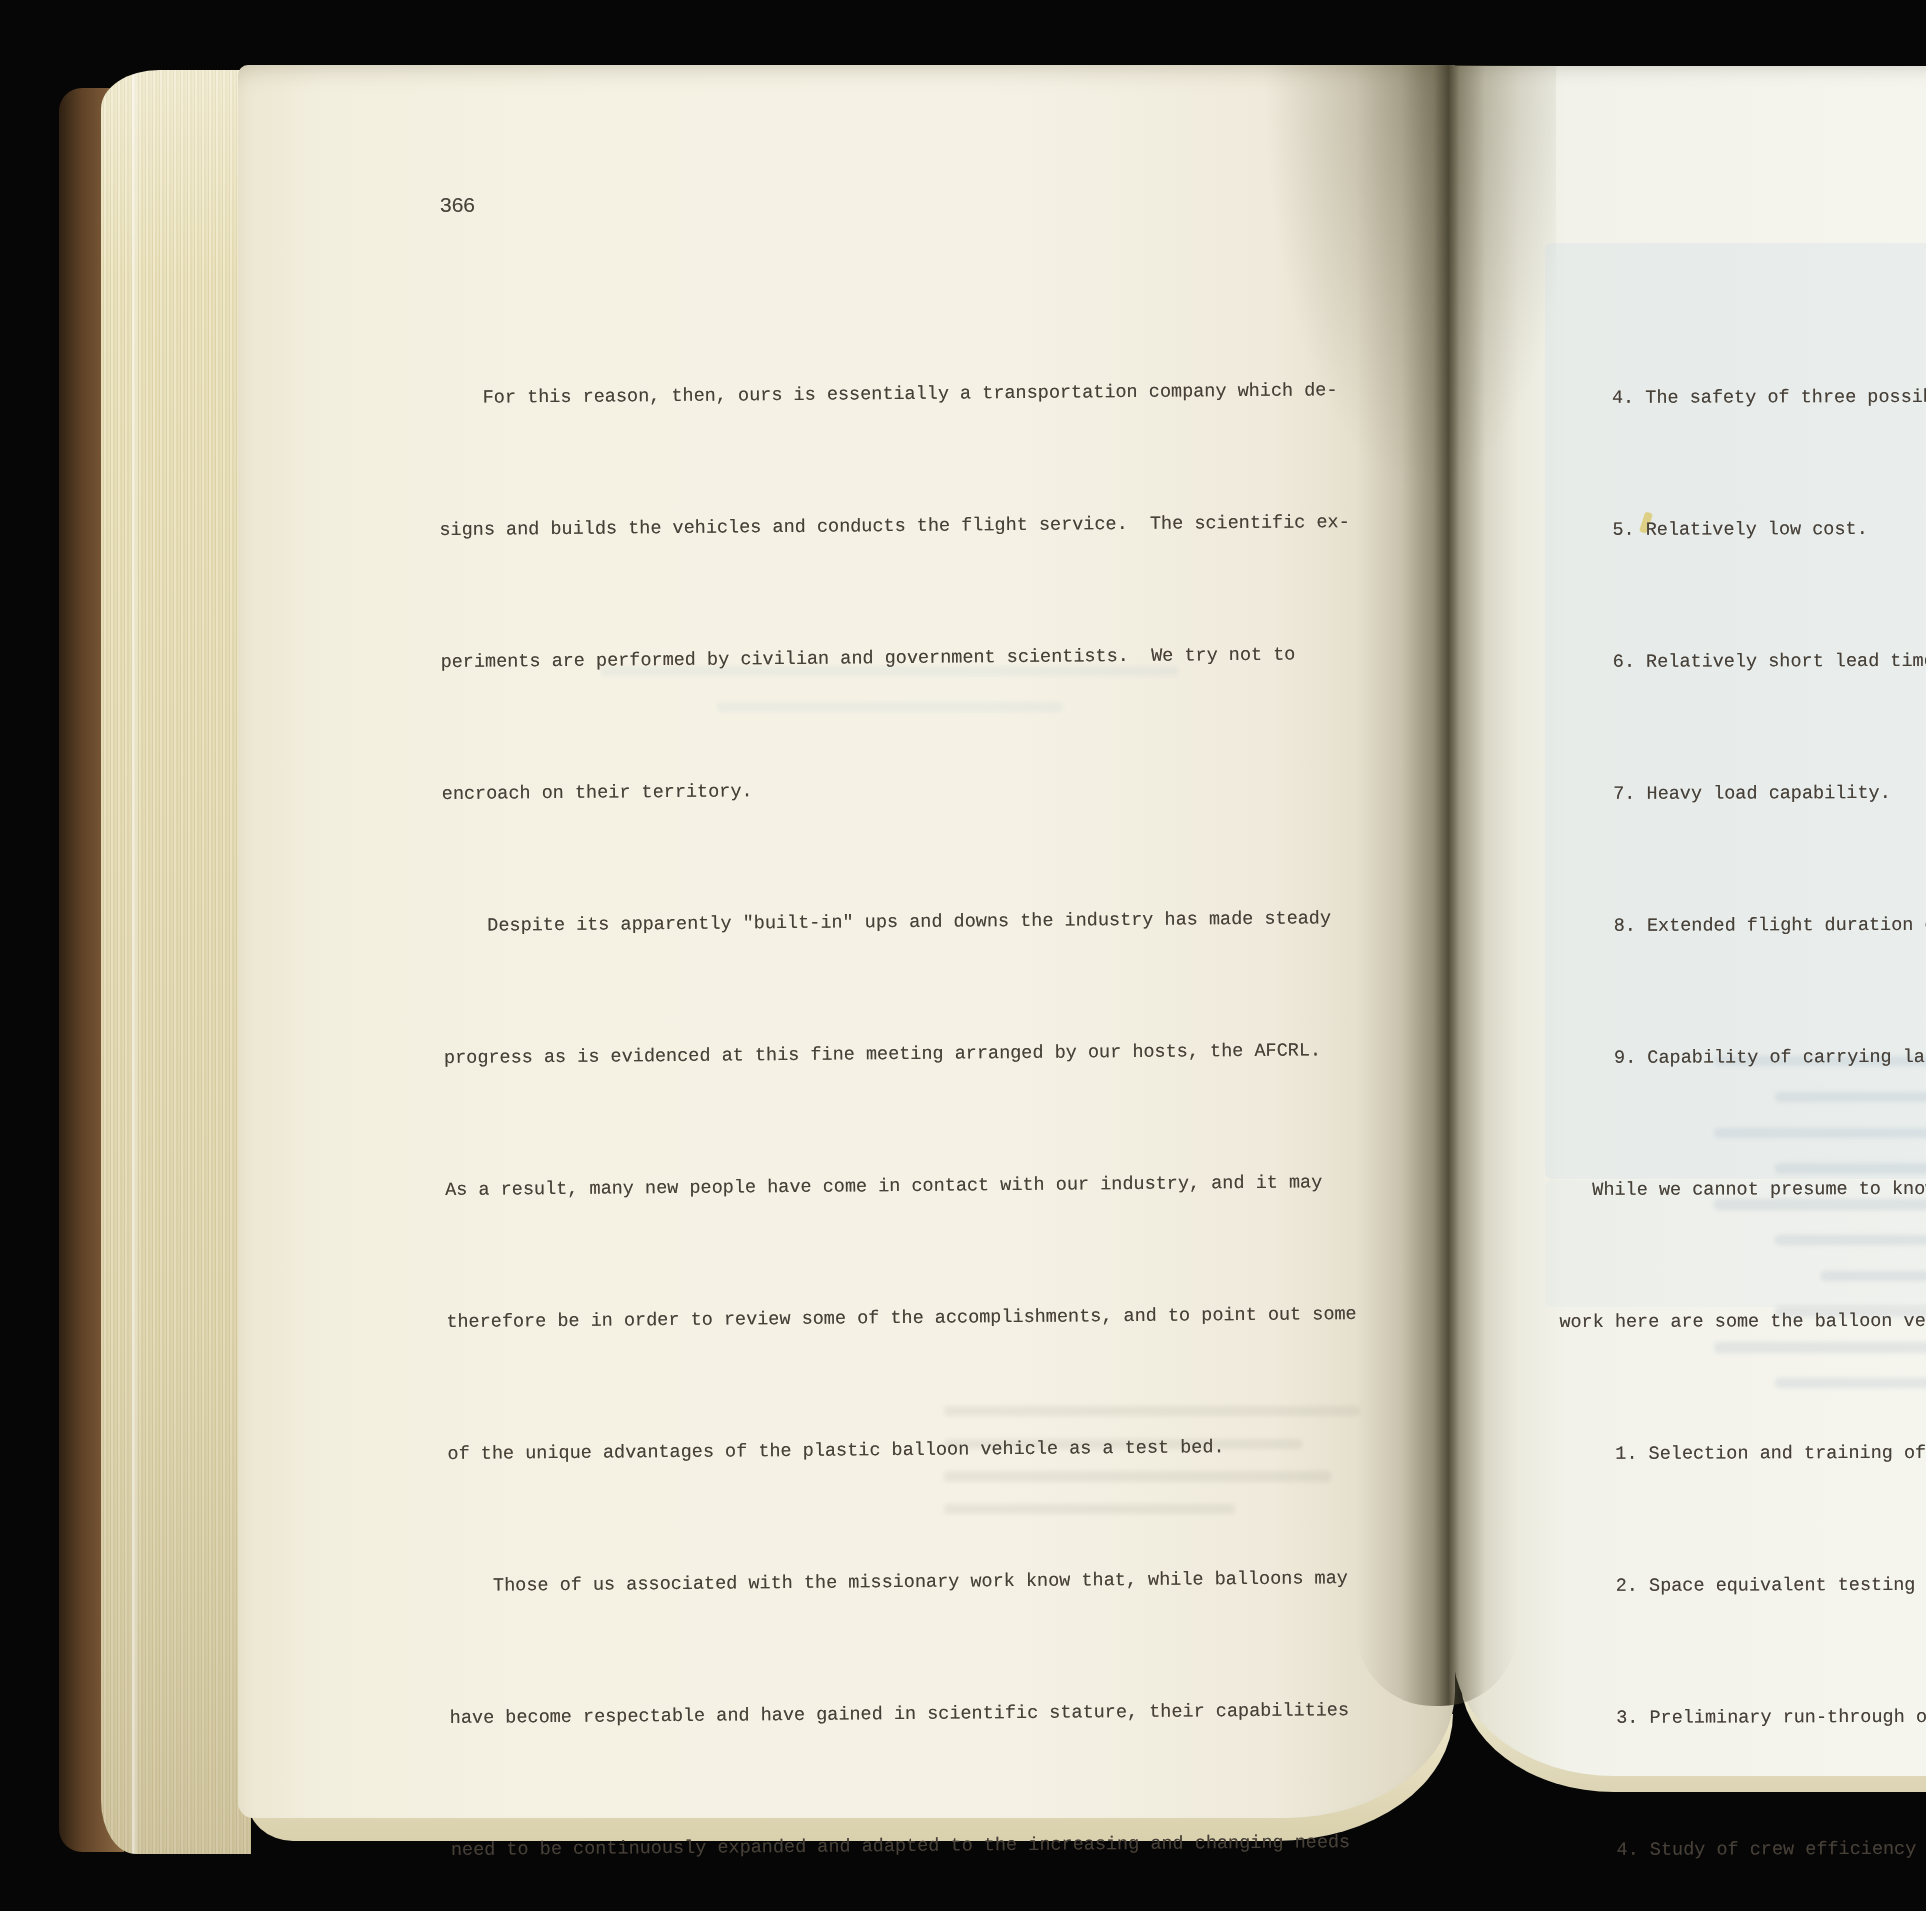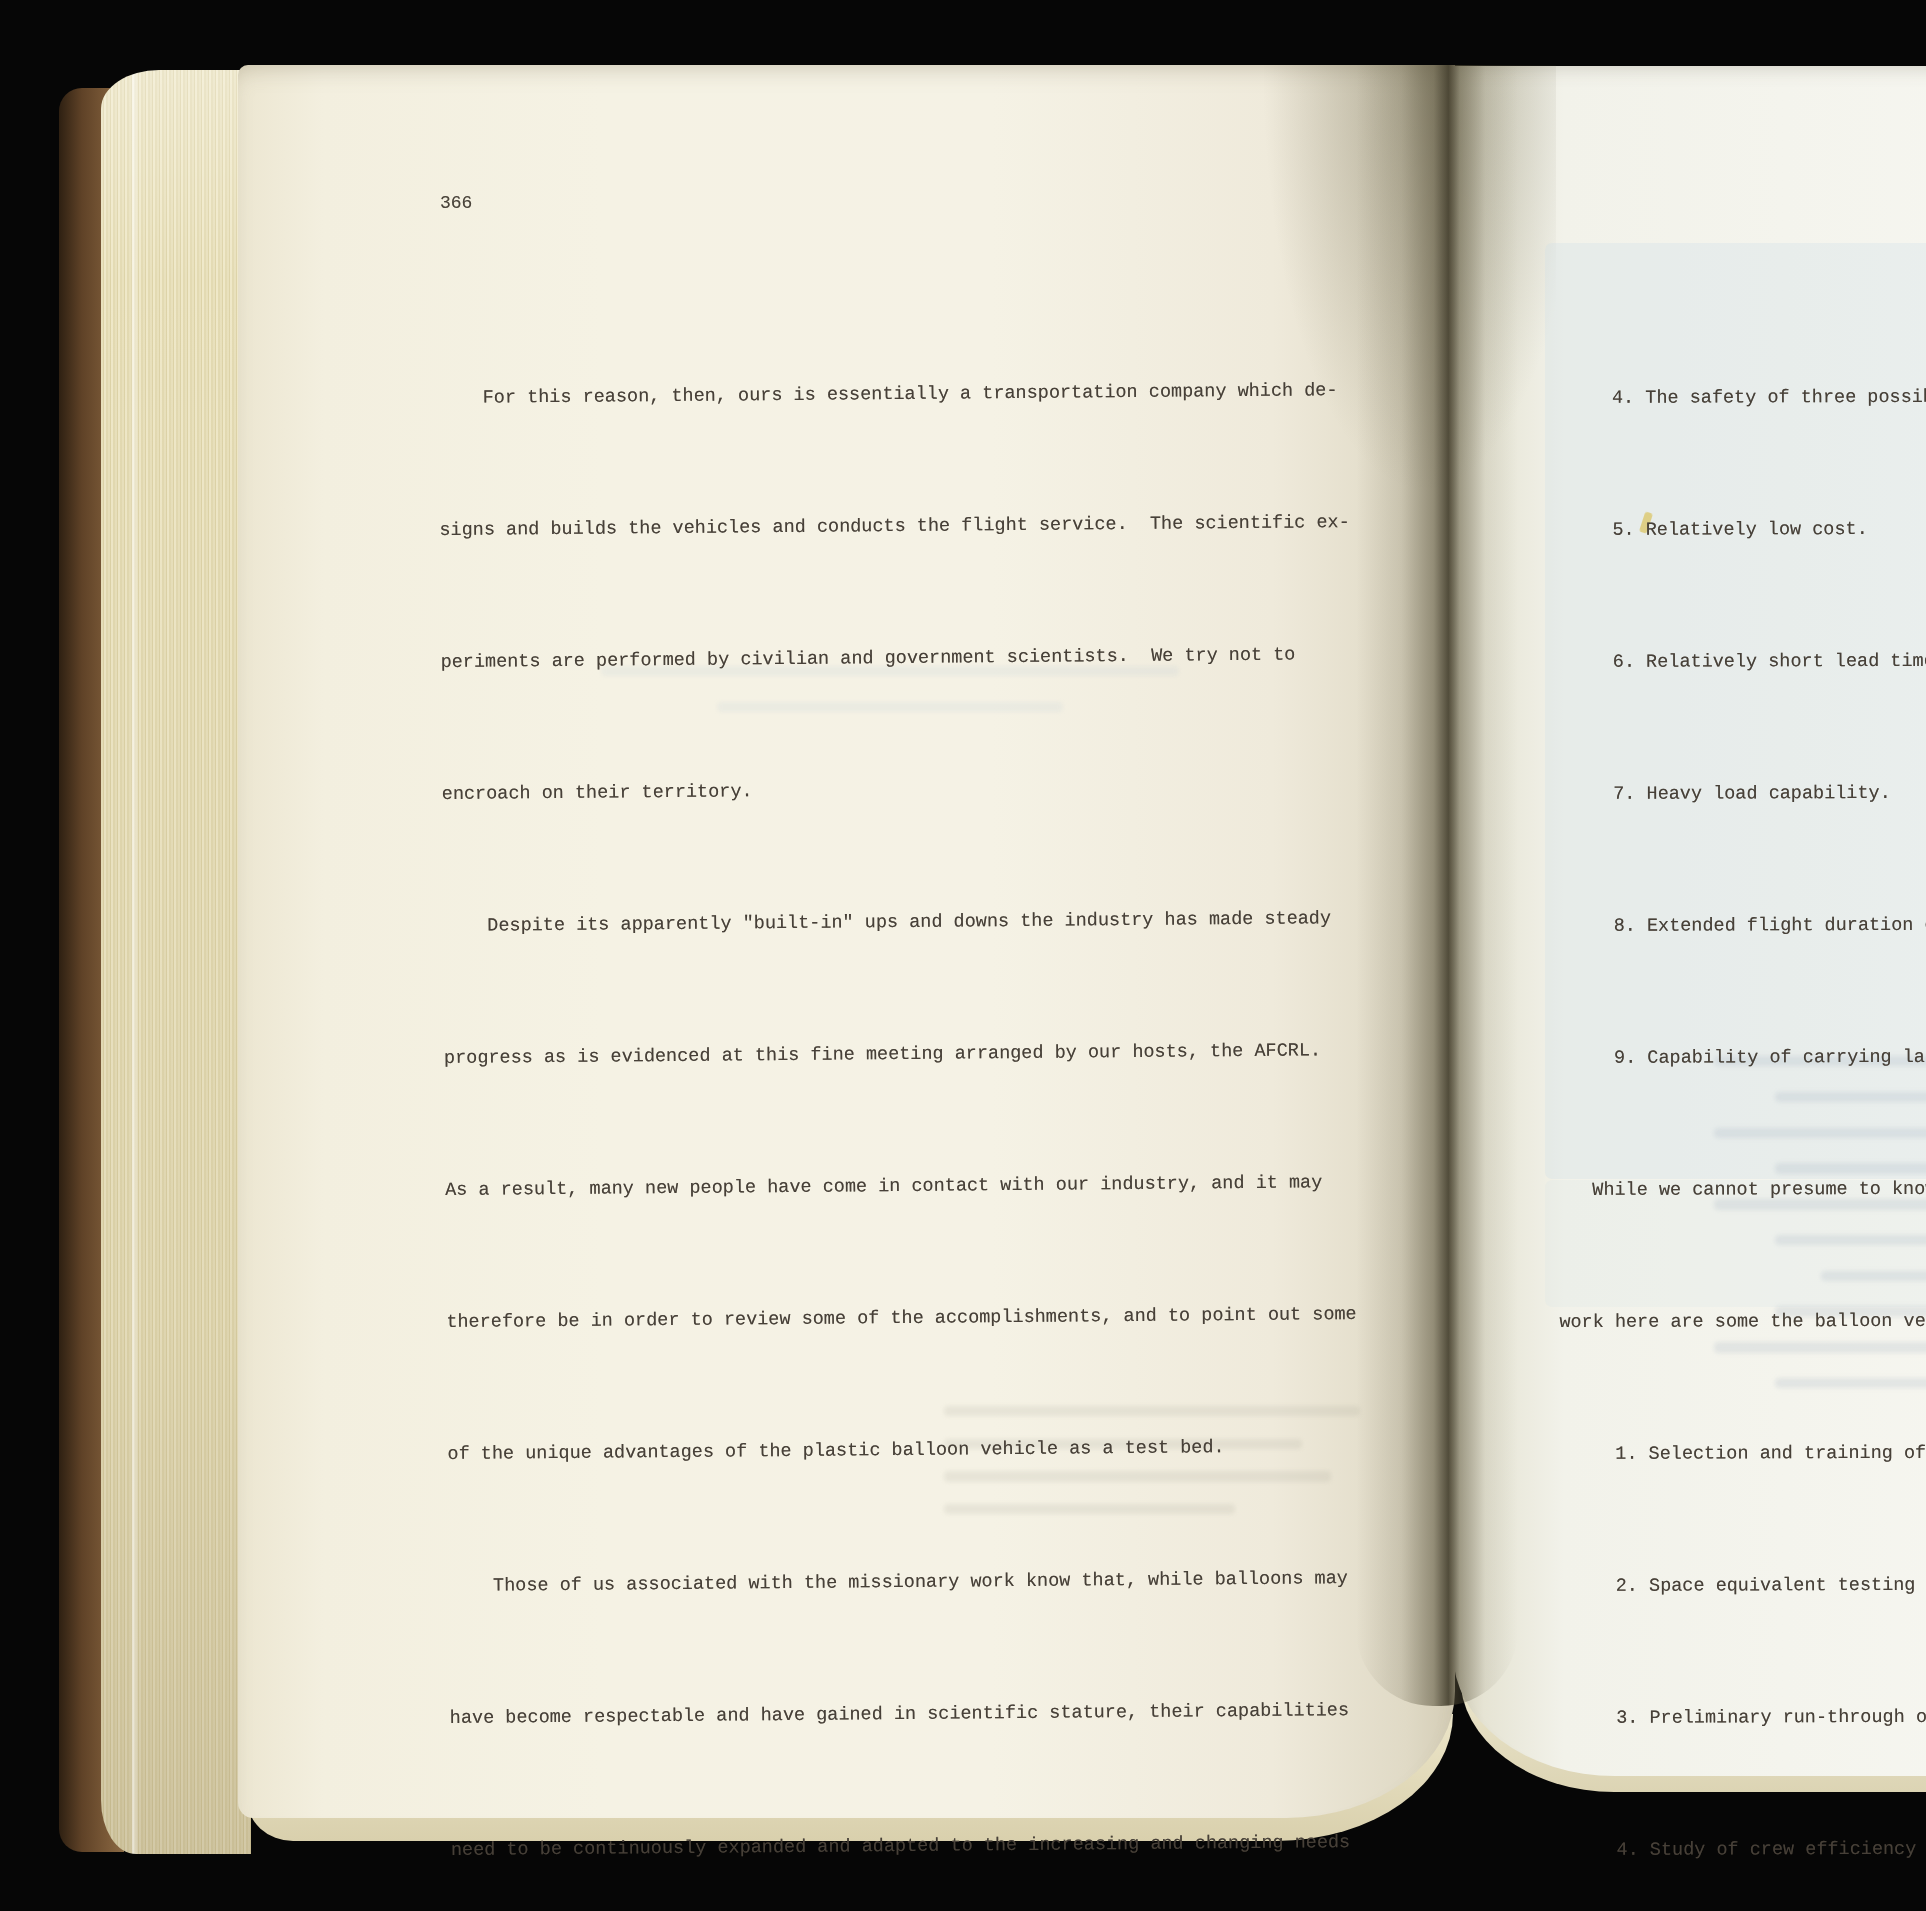--- a/index.html
+++ b/index.html
@@ -99,22 +99,22 @@
     font-family:"Liberation Mono", monospace;
     font-size:18.5px;line-height:33px;
     color:#474038;
     text-shadow:0 0 0.6px rgba(64,58,48,.50);
     white-space:pre;
   }
   .text-left{left:437px;top:250px;transform:rotate(-0.5deg);transform-origin:0 0;}
   .text-right{left:1556px;top:250px;transform:rotate(-0.18deg);transform-origin:0 0;}
   .pagenum{
     position:absolute;
-    font-family:Liberation Mono, monospace;
-    font-size:18px;color:#4a443b;
+    font-family:Liberation Sans, sans-serif;
+    font-size:21px;color:#4a443b;
     text-shadow:0 0 0.5px rgba(64,58,48,.45);
   }
   .pagenum-left{left:440px;top:193px;}
 </style>
 </head>
 <body>
 
 <div class="stage">
 
   <div class="cover-left"></div>

